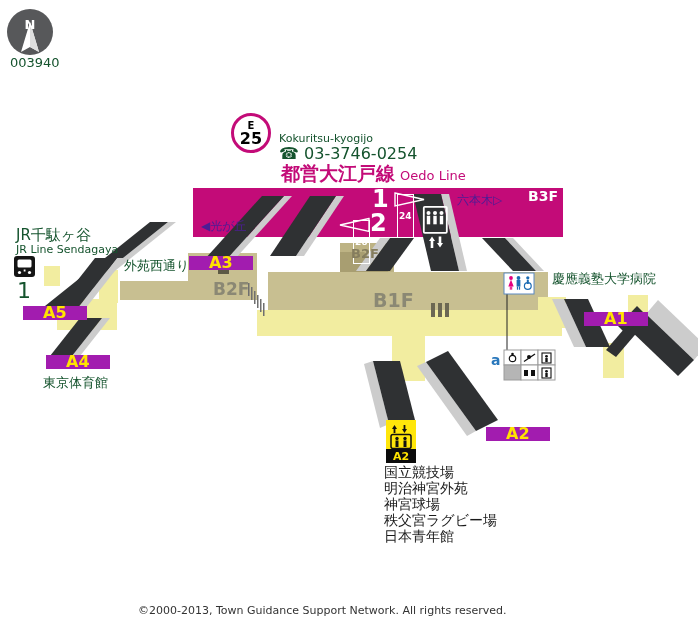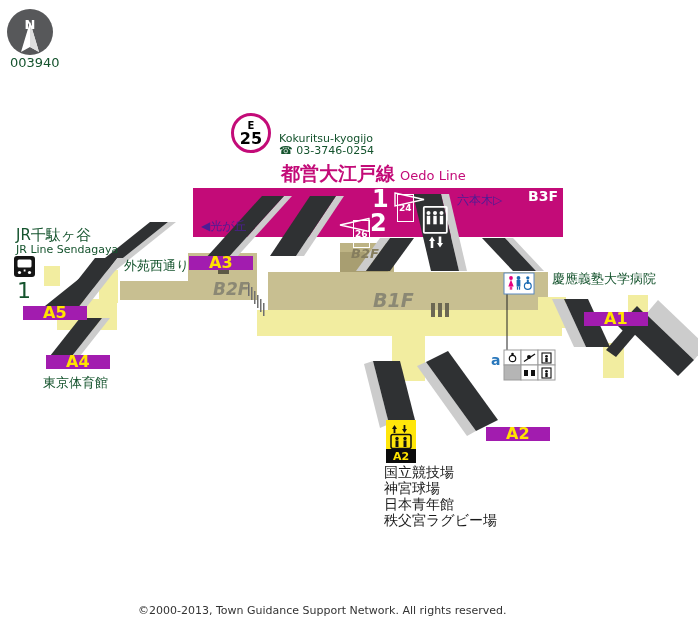--- a/index.html
+++ b/index.html
@@ -4,22 +4,22 @@
 <style>
   html,body{margin:0;padding:0;background:#fff;}
   #canvas{position:relative;width:698px;height:624px;background:#fff;overflow:hidden;
           font-family:"DejaVu Sans","Liberation Sans",sans-serif;outline:1px solid #e9e9e9;}
   .ab{position:absolute;}
   svg{display:block;}
   .badge{position:absolute;background:#a21caf;color:#ffe400;font-weight:bold;
          font-size:16px;line-height:14px;padding:0 20px;letter-spacing:0;}
   .jp{color:#14532d;}
   .white{color:#fff;}
-  .floor{font-weight:bold;color:#8b8874;font-style:italic;}
-  .tri-num{position:absolute;color:#fff;font-size:9px;line-height:10px;border:1px solid #fff;padding:8px 1px;font-weight:bold;}
+  .floor{font-weight:bold;color:#8b8874;}
+  .tri-num{position:absolute;color:#fff;font-size:9px;line-height:10px;border:1px solid #fff;padding:16px 1px;font-weight:bold;}
   .dest{font-size:14px;line-height:16px;color:#1a1a1a;}
   .dirlabel{color:#4c1d95;font-size:12px;line-height:13px;white-space:nowrap;}
 </style>
 </head>
 <body>
 
 <div id="canvas">
 
   <svg class="ab" style="left:0;top:0" width="698" height="624" viewBox="0 0 698 624">
 
@@ -194,21 +194,21 @@
 
   <div class="ab white" style="left:22px;top:17px;width:16px;text-align:center;font-size:13px;font-weight:bold">N</div>
   <div class="ab jp" style="left:10px;top:55px;font-size:13px">003940</div>
 
   <div class="ab" style="left:231px;top:113px;width:34px;height:34px;border:3px solid #c30b78;border-radius:50%;
        display:flex;flex-direction:column;align-items:center;justify-content:center;background:#fff">
     <span style="font-size:10px;font-weight:bold;line-height:10px">E</span>
     <span style="font-size:16px;font-weight:bold;line-height:15px">25</span>
   </div>
   <div class="ab jp" style="left:279px;top:132px;font-size:11px">Kokuritsu-kyogijo</div>
-  <div class="ab jp" style="left:279px;top:144px;font-size:11px">☎ 03-3746-0254</div>
+  <div class="ab jp" style="left:279px;top:144px;font-size:16px">☎ 03-3746-0254</div>
 
   <div class="ab" style="left:281px;top:161px;white-space:nowrap;color:#c30b78">
     <span style="font-size:19px;font-weight:bold">都営大江戸線</span>
     <span style="font-size:13px">Oedo Line</span>
   </div>
 
   <div class="ab dirlabel" style="left:201px;top:220px">
     <span>◀</span><span>光が丘</span>
   </div>
   <div class="ab white" style="left:372px;top:187px;font-size:24px;font-weight:bold;line-height:24px">1</div>
@@ -236,20 +236,21 @@
   <div class="ab" style="left:386px;top:450px;width:30px;text-align:center;color:#ffe400;font-size:11px;font-weight:bold">A2</div>
 
   <div class="ab jp" style="left:124px;top:257px;font-size:13px;white-space:nowrap">外苑西通り</div>
   <div class="ab jp" style="left:43px;top:374px;font-size:13px;white-space:nowrap">東京体育館</div>
   <div class="ab jp" style="left:552px;top:270px;font-size:13px;white-space:nowrap">慶應義塾大学病院</div>
 
   <div class="ab" style="left:491px;top:352px;font-size:14px;font-weight:bold;color:#2a78bc">a</div>
 
   <div class="ab" style="left:384px;top:464px">
     <div class="dest">国立競技場</div>
+    <div class="dest">明治神宮外苑</div>
     <div class="dest">神宮球場</div>
+    <div class="dest">秩父宮ラグビー場</div>
     <div class="dest">日本青年館</div>
-    <div class="dest">秩父宮ラグビー場</div>
   </div>
 
   <div class="ab" style="left:138px;top:604px;font-size:11px;color:#333;white-space:nowrap">©2000-2013, Town Guidance Support Network. All rights reserved.</div>
 
 </div>
 
 </body></html>

